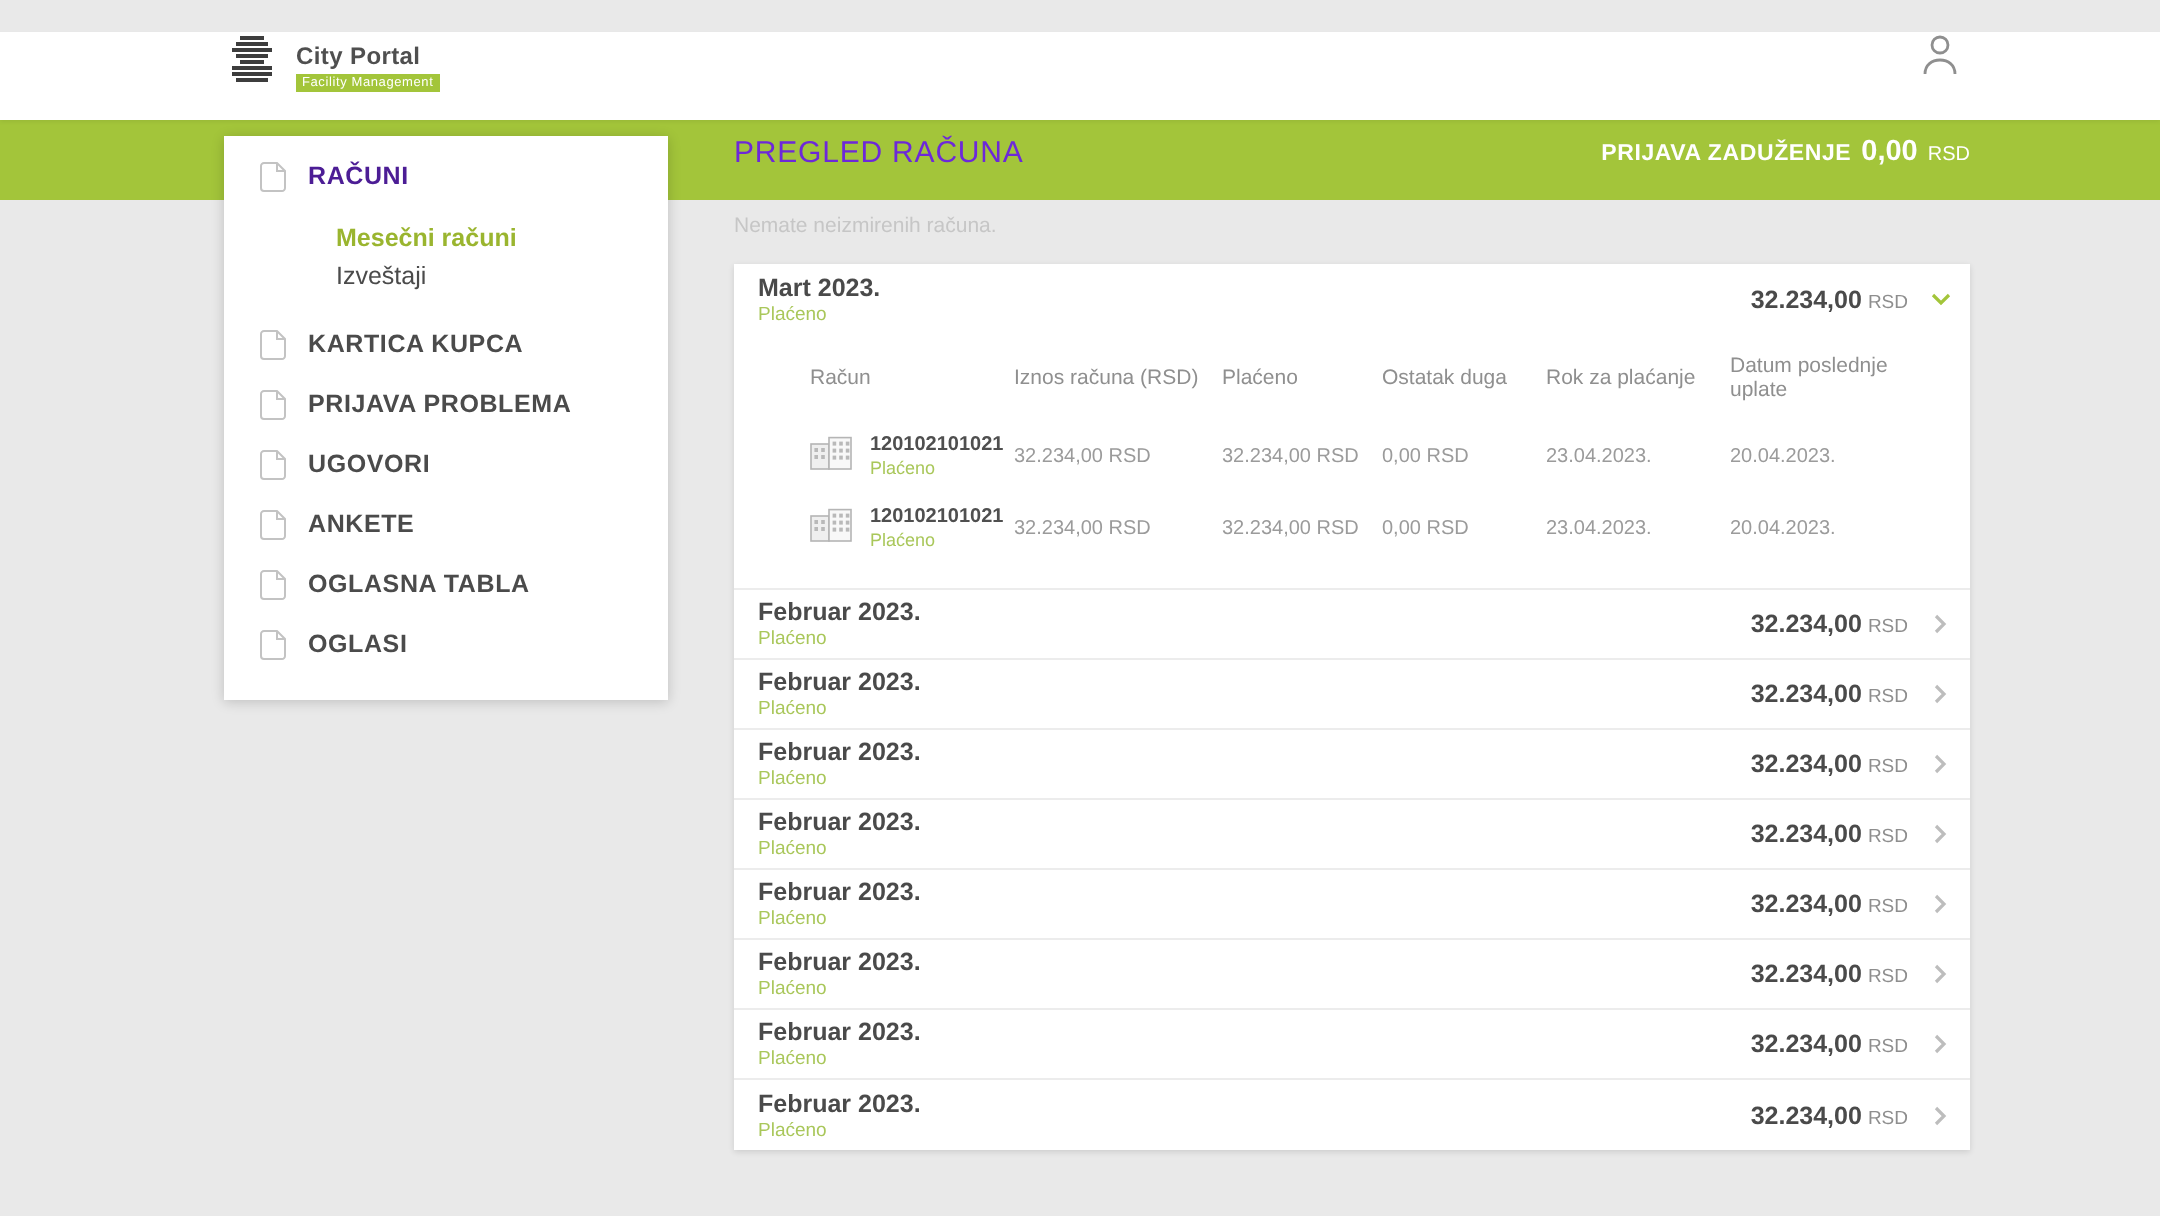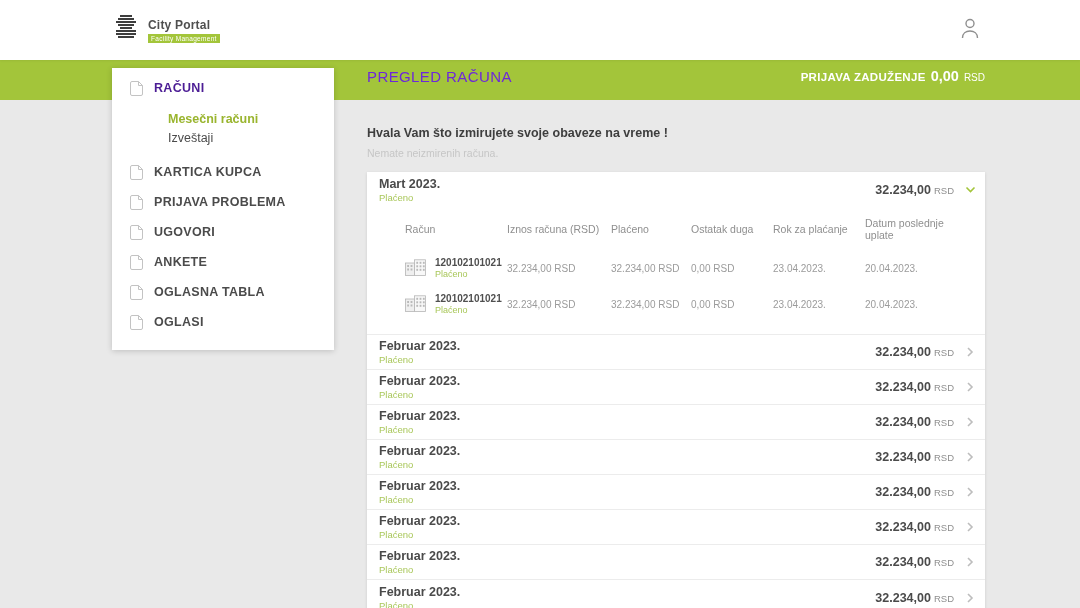--- a/index.html
+++ b/index.html
@@ -4,22 +4,22 @@
 <style>
   * { margin:0; padding:0; box-sizing:border-box; }
   html,body { background:#d9d9d9; }
   .page {
     width:1080px; height:608px; position:relative; overflow:hidden;
     background:#e9e9e9; font-family:"Liberation Sans", sans-serif;
     margin:0 auto;
   }
   
   .topbar {
-    position:absolute; top:0; left:0; right:0; height:60px;
-    background:#ffffff; display:flex; align-items:center;
+    position:absolute; top:16px; left:0; right:0; height:44px;
+    background:#ffffff; display:flex; align-items:flex-start;
     justify-content:space-between; padding:0 100px 0 113px;
     box-shadow:0 1px 2px rgba(0,0,0,.06); z-index:3;
   }
   .logo { display:flex; align-items:center; gap:7px; cursor:pointer; }
   .logo-text { display:flex; flex-direction:column; }
   .logo-title { font-size:12px; font-weight:700; color:#4f4f4f; letter-spacing:.2px; }
   .logo-sub {
     margin-top:2px; background:#a3c53a; color:#ffffff; font-size:6.5px;
     padding:1px 3px; letter-spacing:.3px; white-space:nowrap; width:max-content;
   }
@@ -193,21 +193,20 @@
         <svg width="13" height="15" viewBox="0 0 13 15">
             <path d="M2 .5h6.5L12.5 4.5V13a1.5 1.5 0 0 1-1.5 1.5H2A1.5 1.5 0 0 1 .5 13V2A1.5 1.5 0 0 1 2 .5z" fill="none" stroke="#c3c3c3"></path>
             <path d="M8.5.5v4h4" fill="none" stroke="#c3c3c3"></path>
           </svg>
       </span>
       <span>OGLASI</span>
     </div>
   </aside>
 
   <main class="main">
-    <div class="msg">Hvala Vam što izmirujete svoje obaveze na vreme !</div>
     <div class="note">Nemate neizmirenih računa.</div>
 
     <div class="card">
 
       <section class="expanded">
         <div class="month-row">
           <div class="mr-left">
             <div class="mr-month">Mart 2023.</div>
             <div class="mr-status">Plaćeno</div>
           </div>

